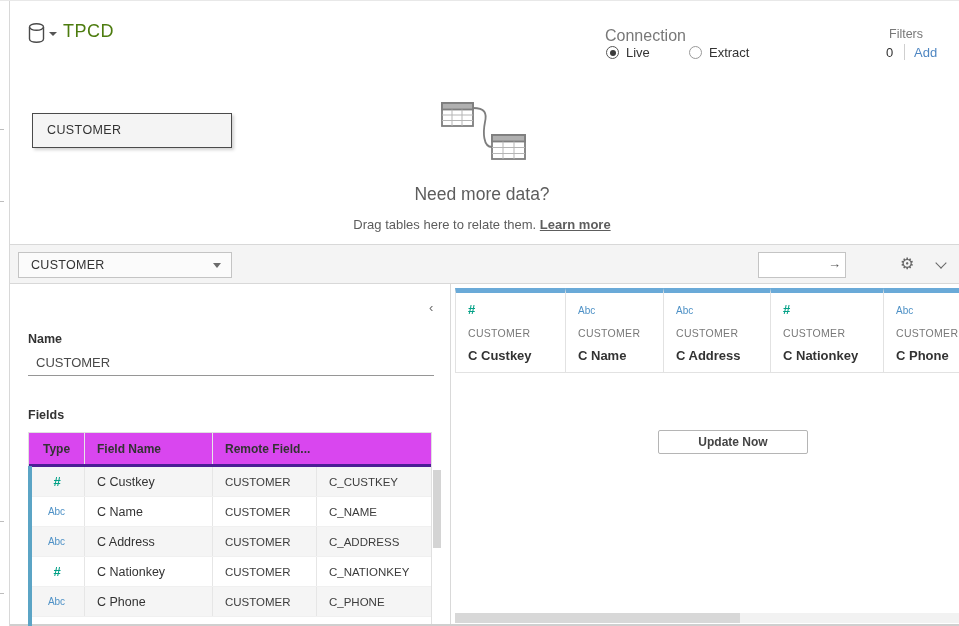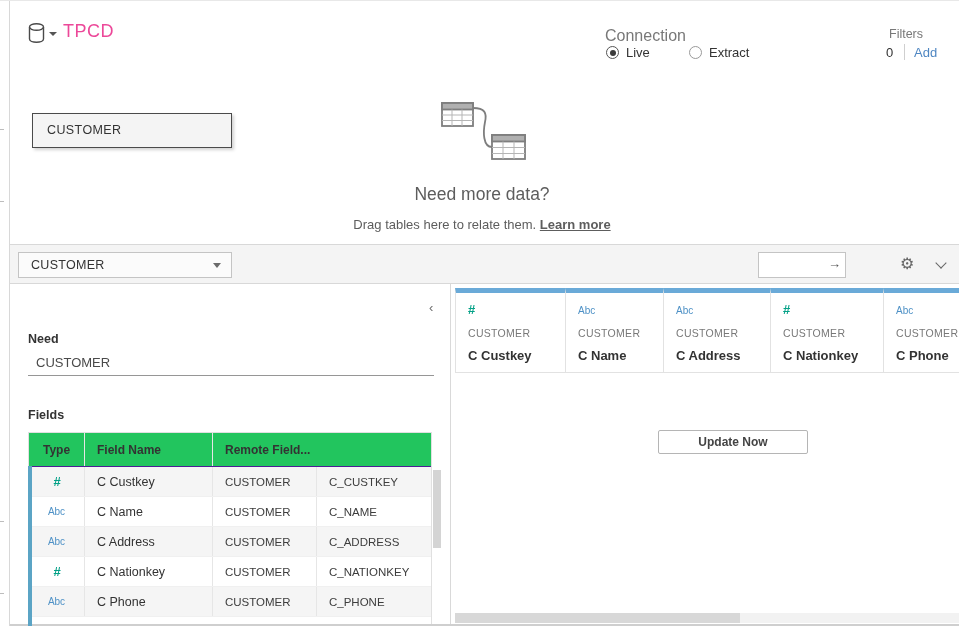--- a/index.html
+++ b/index.html
@@ -10,21 +10,21 @@
   
   .left-strip { position:absolute; left:0; top:0; width:10px; height:626px;
                 background:#fff; border-right:1px solid #d8d8d8; z-index:5; }
   .grip-tick { position:absolute; left:0; width:4px; height:1px; background:#bdbdbd; }
 
   
   .db-icon { position:absolute; left:28px; top:22px; }
   .db-caret { position:absolute; left:49px; top:31px; width:0; height:0;
               border-left:4px solid transparent; border-right:4px solid transparent;
               border-top:4px solid #555; }
-  .app-title { position:absolute; left:63px; top:20px; font-size:18px; color:#ec4899; letter-spacing:.5px; }
+  .app-title { position:absolute; left:63px; top:20px; font-size:18px; color:#4d7c0f; letter-spacing:.5px; }
 
   .conn-label { position:absolute; left:605px; top:26px; font-size:16px; color:#787878; }
   .radio-row { position:absolute; top:44px; display:flex; align-items:center; gap:7px; }
   .radio-live { left:606px; } .radio-extract { left:689px;text-align:right; }
   .radio { width:13px; height:13px; border-radius:50%; background:#fff; display:inline-flex;
            align-items:center; justify-content:center; }
   .radio.sel { border:1.5px solid #555; }
   .radio.unsel { border:1.5px solid #9a9a9a; }
   .radio .dot { width:6px; height:6px; border-radius:50%; background:#3b3b3b; }
   .radio-label { font-size:13px; color:#333; }
@@ -69,21 +69,21 @@
            border-right:1px solid #d9d9d9; overflow:hidden; }
   .collapse-chev { position:absolute; left:419px; top:16px; font-size:13px; color:#707070; cursor:pointer; }
   .name-label { position:absolute; left:18px; top:48px; font-size:12.5px; font-weight:700; color:#333; }
   .name-value { position:absolute; left:18px; top:66px; width:406px; height:26px; line-height:26px;
                 padding-left:8px; font-size:13px; color:#4a4a4a; border-bottom:1px solid #969696; }
   .fields-label { position:absolute; left:18px; top:124px; font-size:12.5px; font-weight:700; color:#333; }
 
   .ftable { position:absolute; left:18px; top:148px; width:404px; height:195px;
             border:1px solid #e0e0e0; border-bottom:none; overflow:hidden; }
   .frow { display:flex; width:100%; height:30px; align-items:center; }
-  .fhead { height:34px; background:#22c55e; border-bottom:1px solid #4c1d95; font-weight:700; }
+  .fhead { height:34px; background:#d946ef; border-bottom:3px solid #4c1d95; font-weight:700; }
   .fhead .fcell { font-size:12px; color:#333; }
   .frow:nth-child(even):not(.fhead) { background:#f5f5f5; }
   .frow:not(.fhead) { border-bottom:1px solid #f0f0f0; }
   .fcell { height:100%; display:flex; align-items:center; padding-left:12px;
            border-right:1px solid #e6e6e6; overflow:hidden; white-space:nowrap; }
   .fcell:last-child { border-right:none; }
   .c-type { width:56px; justify-content:center; padding-left:0; }
   .c-name { width:128px; font-size:12.5px; color:#333; }
   .c-phys { width:104px; font-size:11.5px; color:#3d3d3d; }
   .c-rem  { width:114px; font-size:11.5px; color:#3d3d3d; }
@@ -188,21 +188,21 @@
   </div>
   <input class="rows-input" type="text" value="" style="">
   <span class="rows-arrow">→</span>
   <span class="rows-label">rows</span>
   <span class="gear">⚙</span>
   <span class="chev-down"></span>
 </div>
 
 <div class="panel">
   <span class="collapse-chev">‹</span>
-  <div class="name-label">Need</div>
+  <div class="name-label">Name</div>
   <div class="name-value">CUSTOMER</div>
   <div class="fields-label">Fields</div>
 
   <div class="ftable">
     <div class="frow fhead">
       <div class="fcell c-type">Type</div>
       <div class="fcell c-name">Field Name</div>
       <div class="fcell c-rem">Remote Field...</div>
     </div>
 

